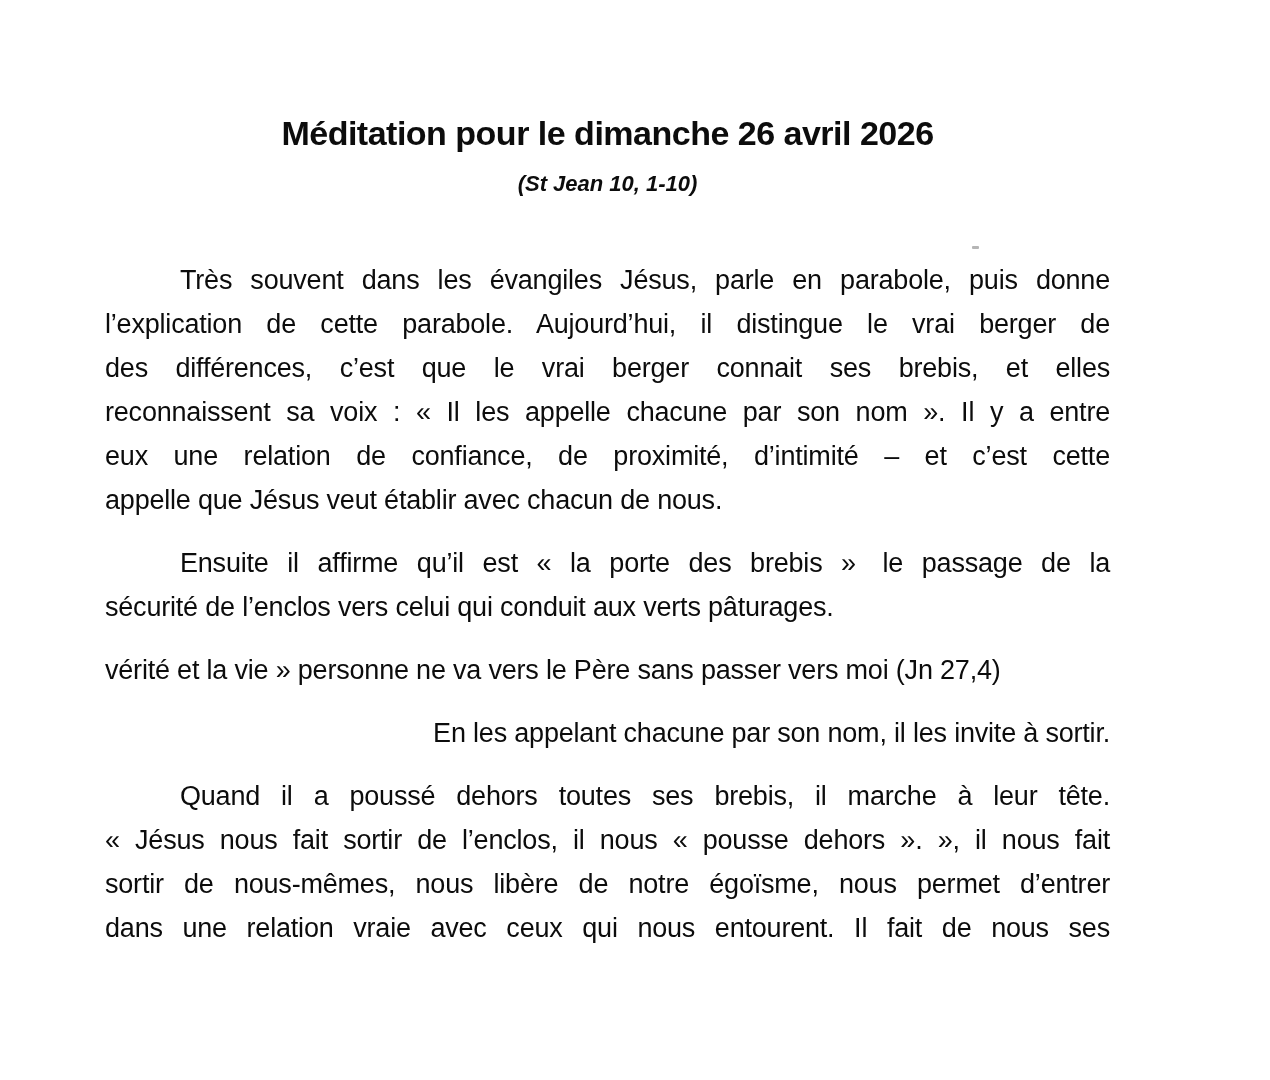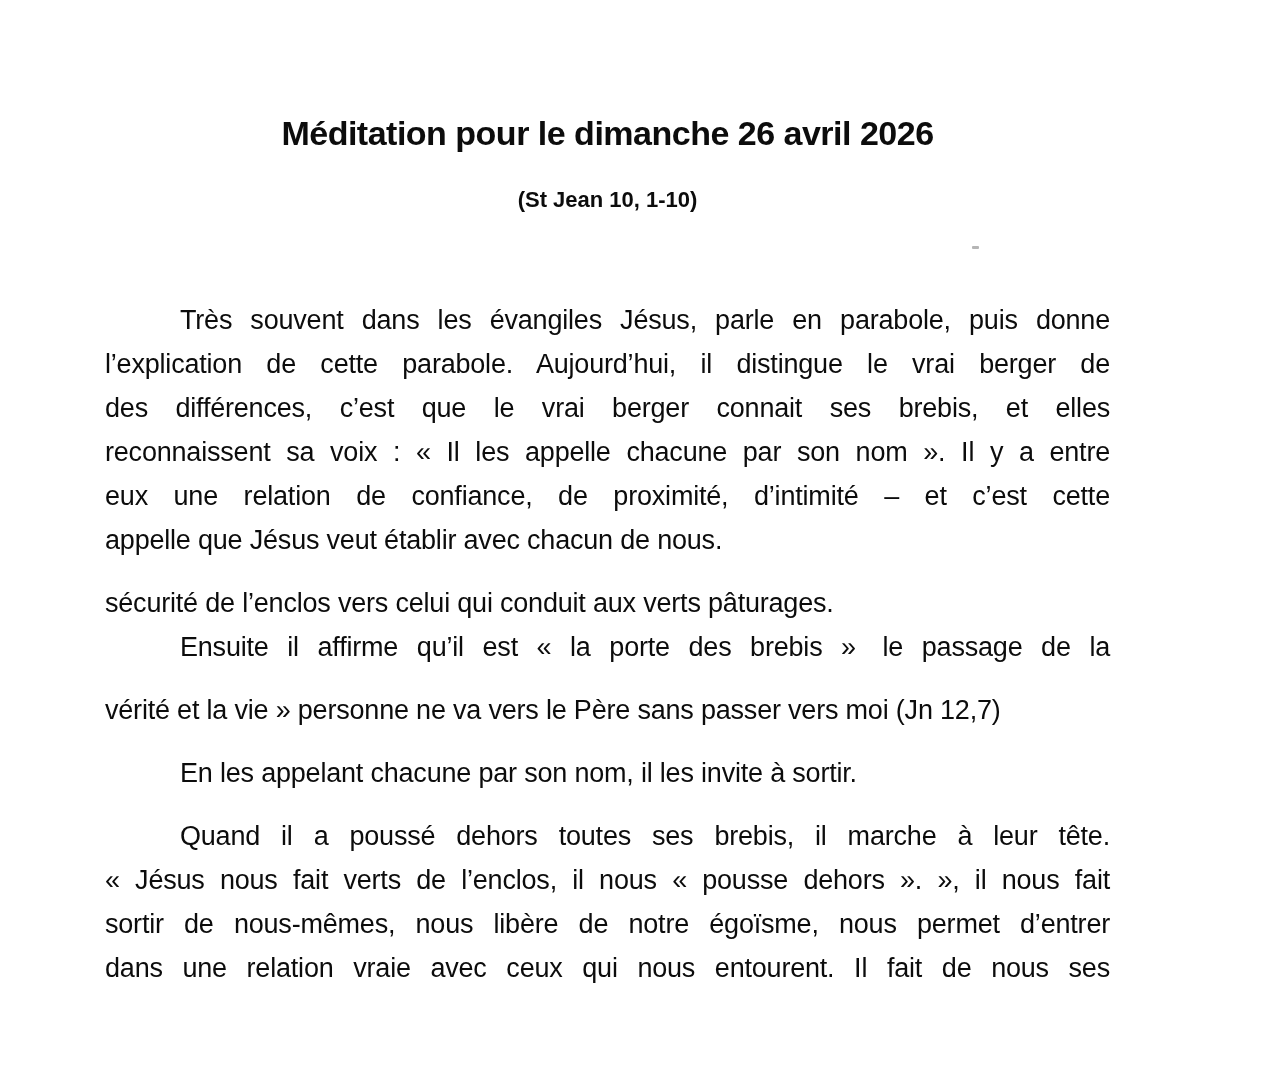--- a/index.html
+++ b/index.html
@@ -25,44 +25,46 @@
   }
   .doc-title {
     margin-top: 112px;
     text-align: center;
     font-size: 34px;
     font-weight: 700;
     line-height: 42px;
     letter-spacing: -0.5px;
   }
   .doc-subtitle {
-    margin-top: 32px;
+    margin-top: 16px;
     text-align: center;
     font-size: 22px;
     font-weight: 700;
     line-height: 28px;
+    font-style: italic;
   }
   .doc-body {
-    margin-top: 84px;
+    margin-top: 60px;
   }
   .paragraph {
     margin-bottom: 19px;
   }
   .line {
     font-size: 27px;
     line-height: 44px;
     white-space: normal;
     letter-spacing: -0.2px;
   }
   .line.justify {
     text-align: justify;
     text-align-last: justify;
   }
   .line.indent {
     padding-left: 75px;
+    text-align: right;
   }
   .scan-artifact {
     position: absolute;
     left: 972px;
     top: 246px;
     width: 7px;
     height: 3px;
     background: #b5b5b5;
     border-radius: 1px;
   }
@@ -78,30 +80,30 @@
     <div class="doc-body">
         <div class="paragraph">
           <div class="line justify indent">Très souvent dans les évangiles Jésus, parle en parabole, puis donne</div>
           <div class="line justify">l’explication de cette parabole. Aujourd’hui, il distingue le vrai berger de</div>
           <div class="line justify">des différences, c’est que le vrai berger connait ses brebis, et elles</div>
           <div class="line justify">reconnaissent sa voix : « Il les appelle chacune par son nom ». Il y a entre</div>
           <div class="line justify">eux une relation de confiance, de proximité, d’intimité – et c’est cette</div>
           <div class="line">appelle que Jésus veut établir avec chacun de nous.</div>
         </div>
         <div class="paragraph">
+          <div class="line justify indent">Ensuite il affirme qu’il est « la porte des brebis »  le passage de la</div>
           <div class="line">sécurité de l’enclos vers celui qui conduit aux verts pâturages.</div>
-          <div class="line justify indent">Ensuite il affirme qu’il est « la porte des brebis »  le passage de la</div>
         </div>
         <div class="paragraph">
-          <div class="line">vérité et la vie » personne ne va vers le Père sans passer vers moi (Jn 12,7)</div>
+          <div class="line">vérité et la vie » personne ne va vers le Père sans passer vers moi (Jn 27,4)</div>
         </div>
         <div class="paragraph">
           <div class="line indent">En les appelant chacune par son nom, il les invite à sortir.</div>
         </div>
         <div class="paragraph">
           <div class="line justify indent">Quand il a poussé dehors toutes ses brebis, il marche à leur tête.</div>
-          <div class="line justify">« Jésus nous fait verts de l’enclos, il nous « pousse dehors ». », il nous fait</div>
+          <div class="line justify">« Jésus nous fait sortir de l’enclos, il nous « pousse dehors ». », il nous fait</div>
           <div class="line justify">sortir de nous-mêmes, nous libère de notre égoïsme, nous permet d’entrer</div>
           <div class="line justify">dans une relation vraie avec ceux qui nous entourent. Il fait de nous ses</div>
         </div>
       </div>
   </div>
 </div>
 
 </body></html>

